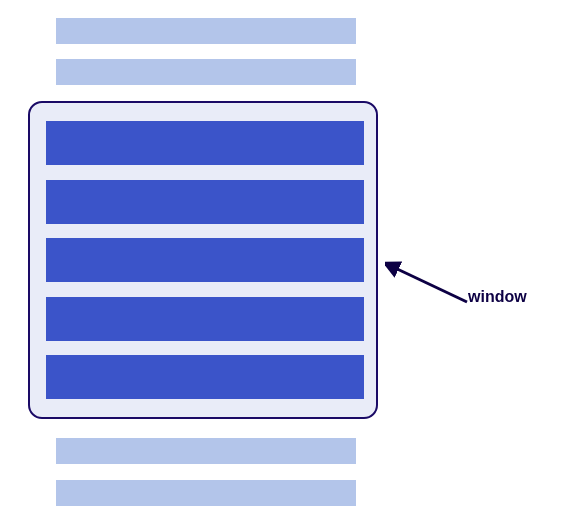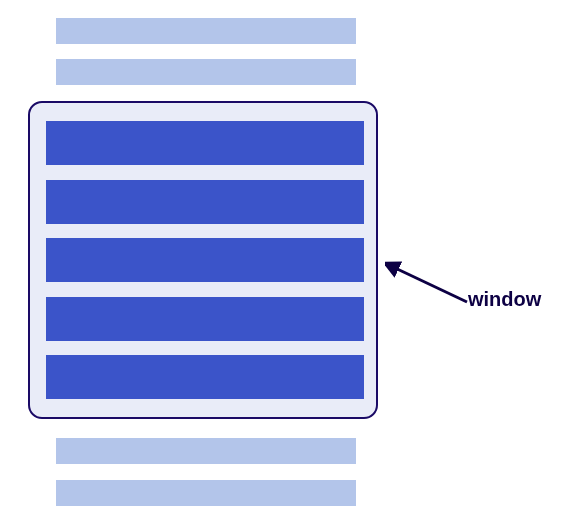--- a/index.html
+++ b/index.html
@@ -45,21 +45,21 @@
       position: absolute;
       left: 385px;
       top: 255px;
       width: 90px;
       height: 60px;
     }
     .label {
       position: absolute;
       left: 468px;
       top: 288px;
-      font-size: 20px;
+      font-size: 16px;
       font-weight: bold;
       color: #0d0044;
     }
   </style>
 </head>
 <body>
 
 <div class="diagram">
 
   <div class="faded-bar" style="top: 18px;"></div>

